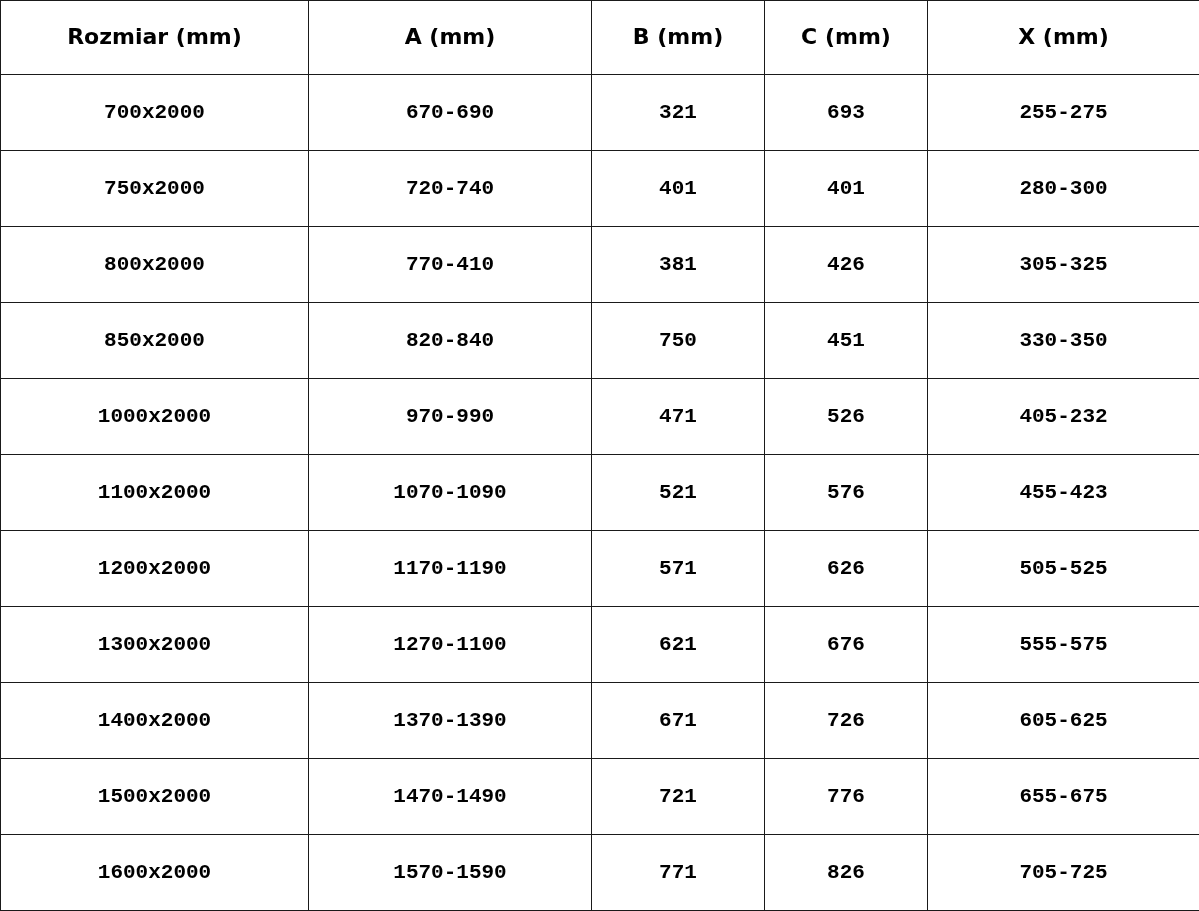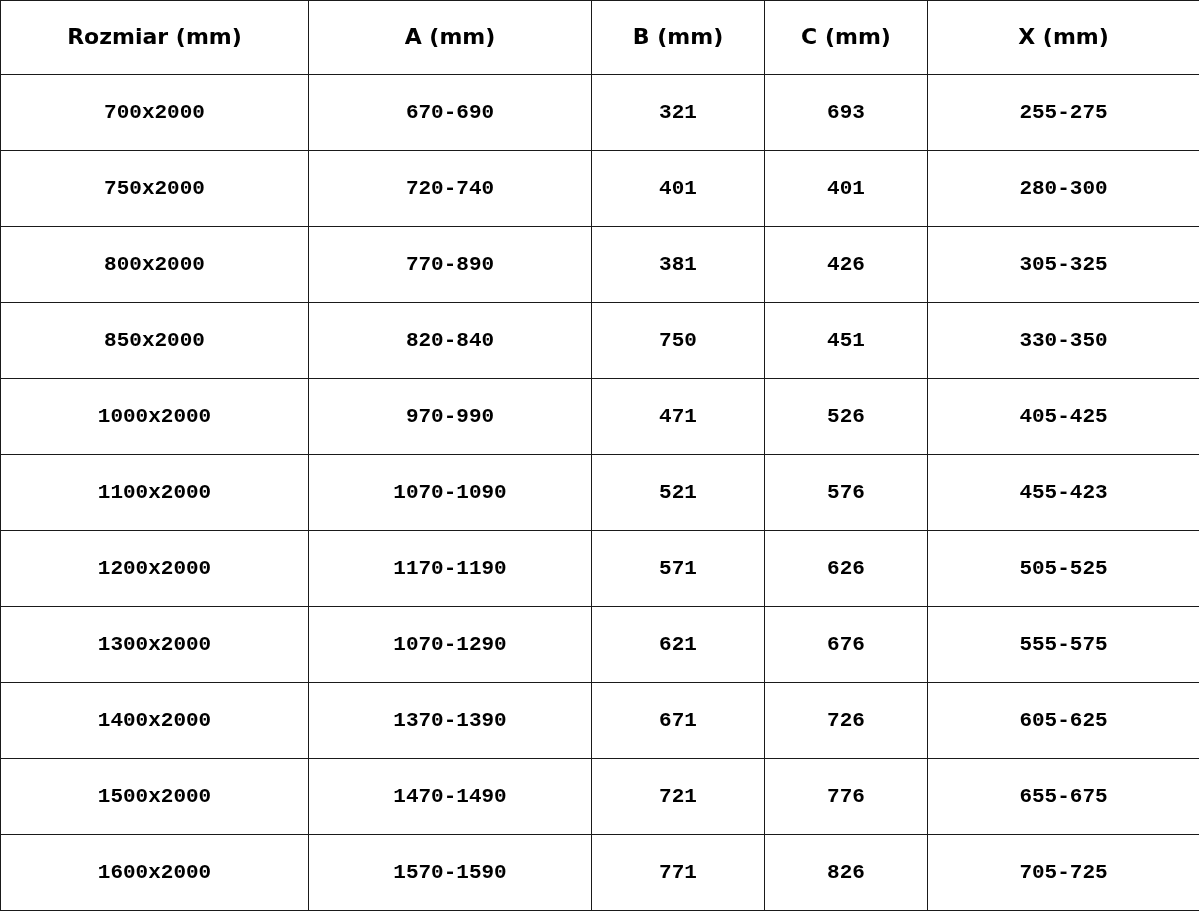--- a/index.html
+++ b/index.html
@@ -82,56 +82,56 @@
       </tr>
       <tr>
         <td>750x2000</td>
         <td>720-740</td>
         <td>401</td>
         <td>401</td>
         <td>280-300</td>
       </tr>
       <tr>
         <td>800x2000</td>
-        <td>770-890</td>
+        <td>770-410</td>
         <td>381</td>
         <td>426</td>
         <td>305-325</td>
       </tr>
       <tr>
         <td>850x2000</td>
         <td>820-840</td>
         <td>750</td>
         <td>451</td>
         <td>330-350</td>
       </tr>
       <tr>
         <td>1000x2000</td>
         <td>970-990</td>
         <td>471</td>
         <td>526</td>
-        <td>405-425</td>
+        <td>405-232</td>
       </tr>
       <tr>
         <td>1100x2000</td>
         <td>1070-1090</td>
         <td>521</td>
         <td>576</td>
         <td>455-423</td>
       </tr>
       <tr>
         <td>1200x2000</td>
         <td>1170-1190</td>
         <td>571</td>
         <td>626</td>
         <td>505-525</td>
       </tr>
       <tr>
         <td>1300x2000</td>
-        <td>1070-1290</td>
+        <td>1270-1100</td>
         <td>621</td>
         <td>676</td>
         <td>555-575</td>
       </tr>
       <tr>
         <td>1400x2000</td>
         <td>1370-1390</td>
         <td>671</td>
         <td>726</td>
         <td>605-625</td>

